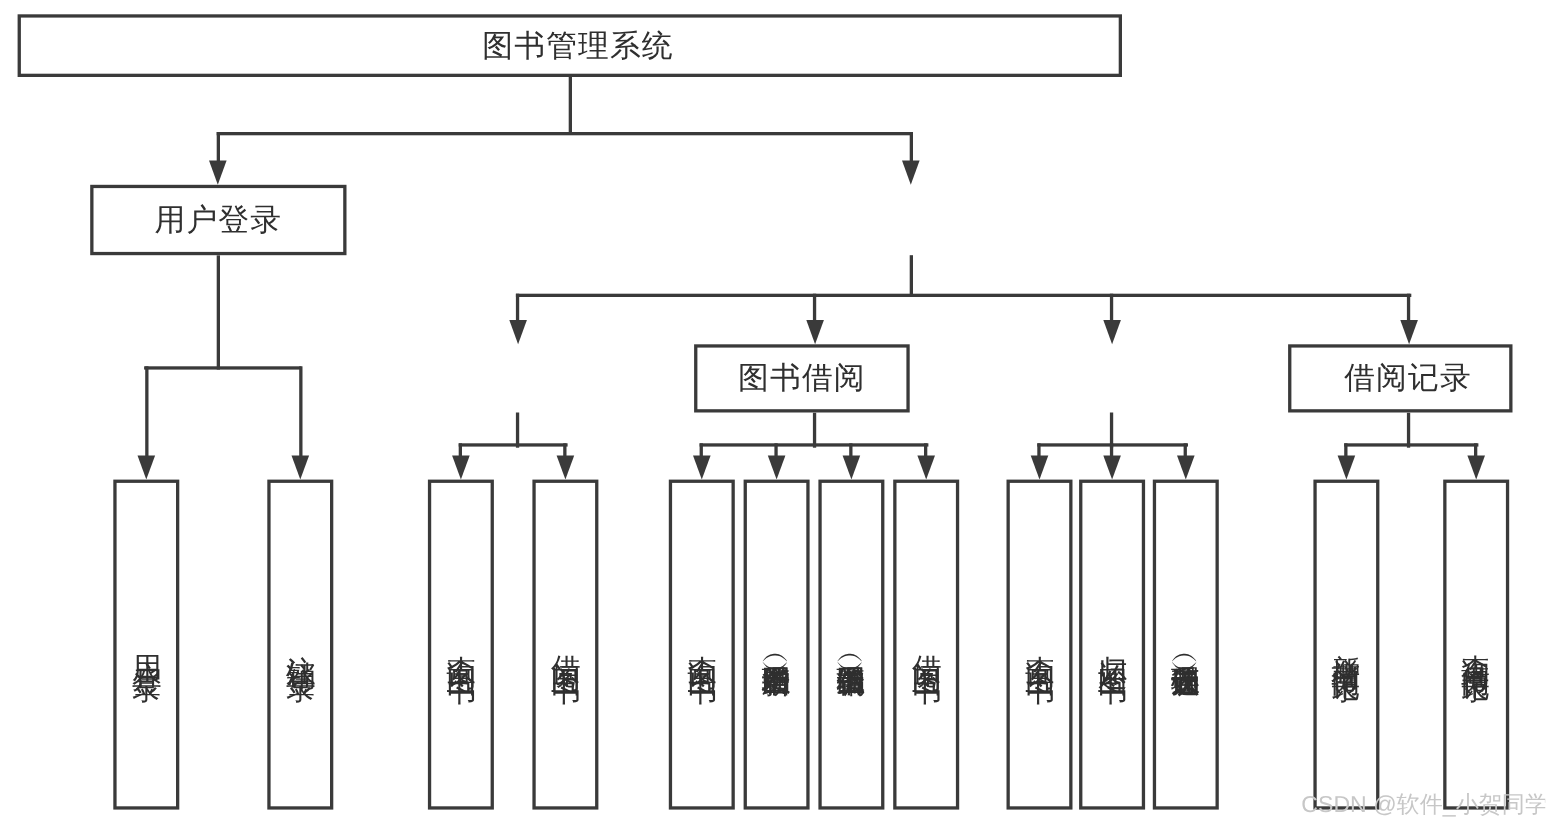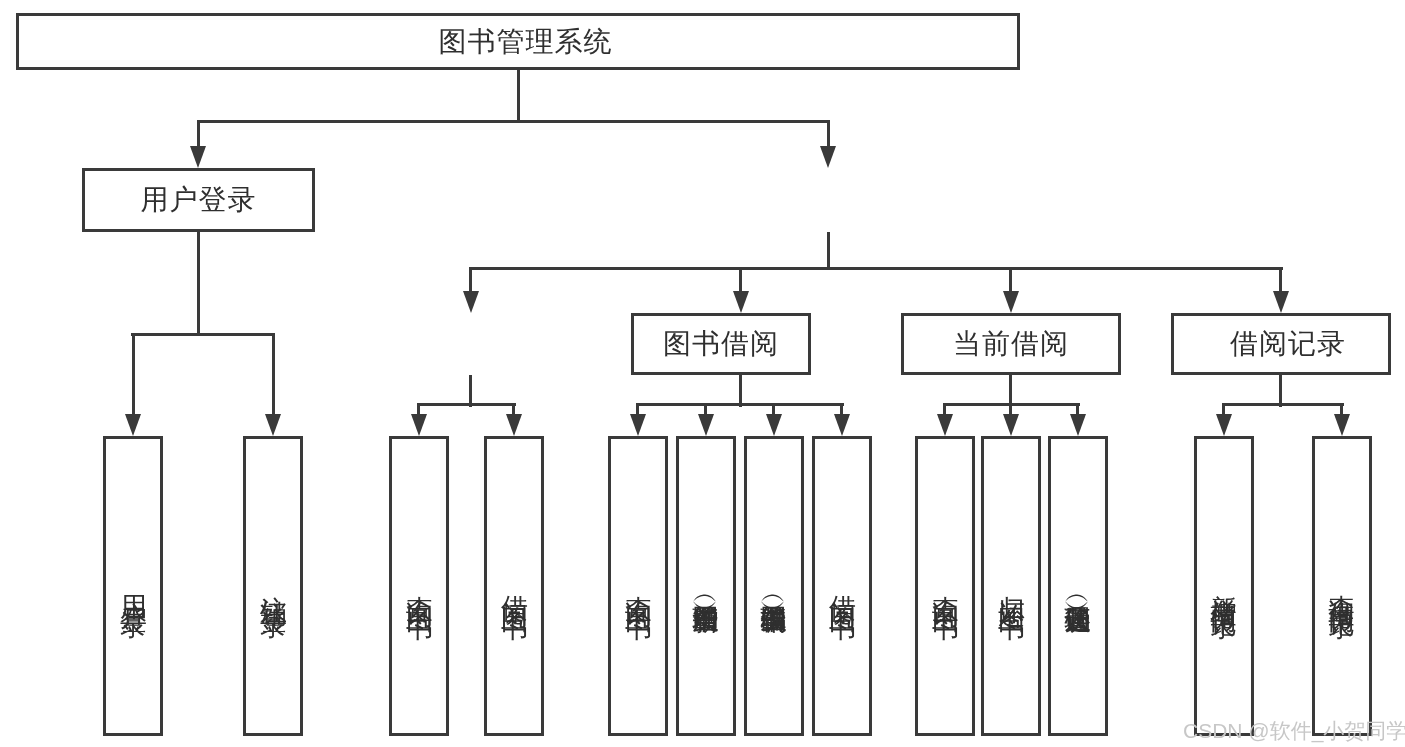--- a/index.html
+++ b/index.html
@@ -79,25 +79,24 @@
 <body>
 
 <div class="canvas">
 
   <div class="box" style="left:16px; top:13px; width:1004px; height:57px;padding-left:15px;">图书管理系统</div>
 
   <div class="box" style="left:82px; top:168px; width:233px; height:64px;">用户登录</div>
 
 
 
-  <div class="box" style="left:631px; top:313px; width:180px; height:62px;">图书借阅</div>
-
-  <div class="box" style="left:901px; top:313px; width:220px; height:62px;">当前借阅</div>
-
-  <div class="box" style="left:1171px; top:313px; width:220px; height:62px;padding-left:14px;">借阅记录</div>
+  <div class="box" style="left:631px; top:313px; width:196px; height:62px;">图书借阅</div>
+
+
+  <div class="box" style="left:1171px; top:313px; width:204px; height:62px;padding-left:14px;">借阅记录</div>
 
   <div class="leaf sp6" style="left:103px;">
     <span>用户登录</span>
   </div>
   <div class="leaf sp6" style="left:243px;">
     <span>注销登录</span>
   </div>
 
   <div class="leaf sp6" style="left:389px;">
     <span>查询图书</span>

